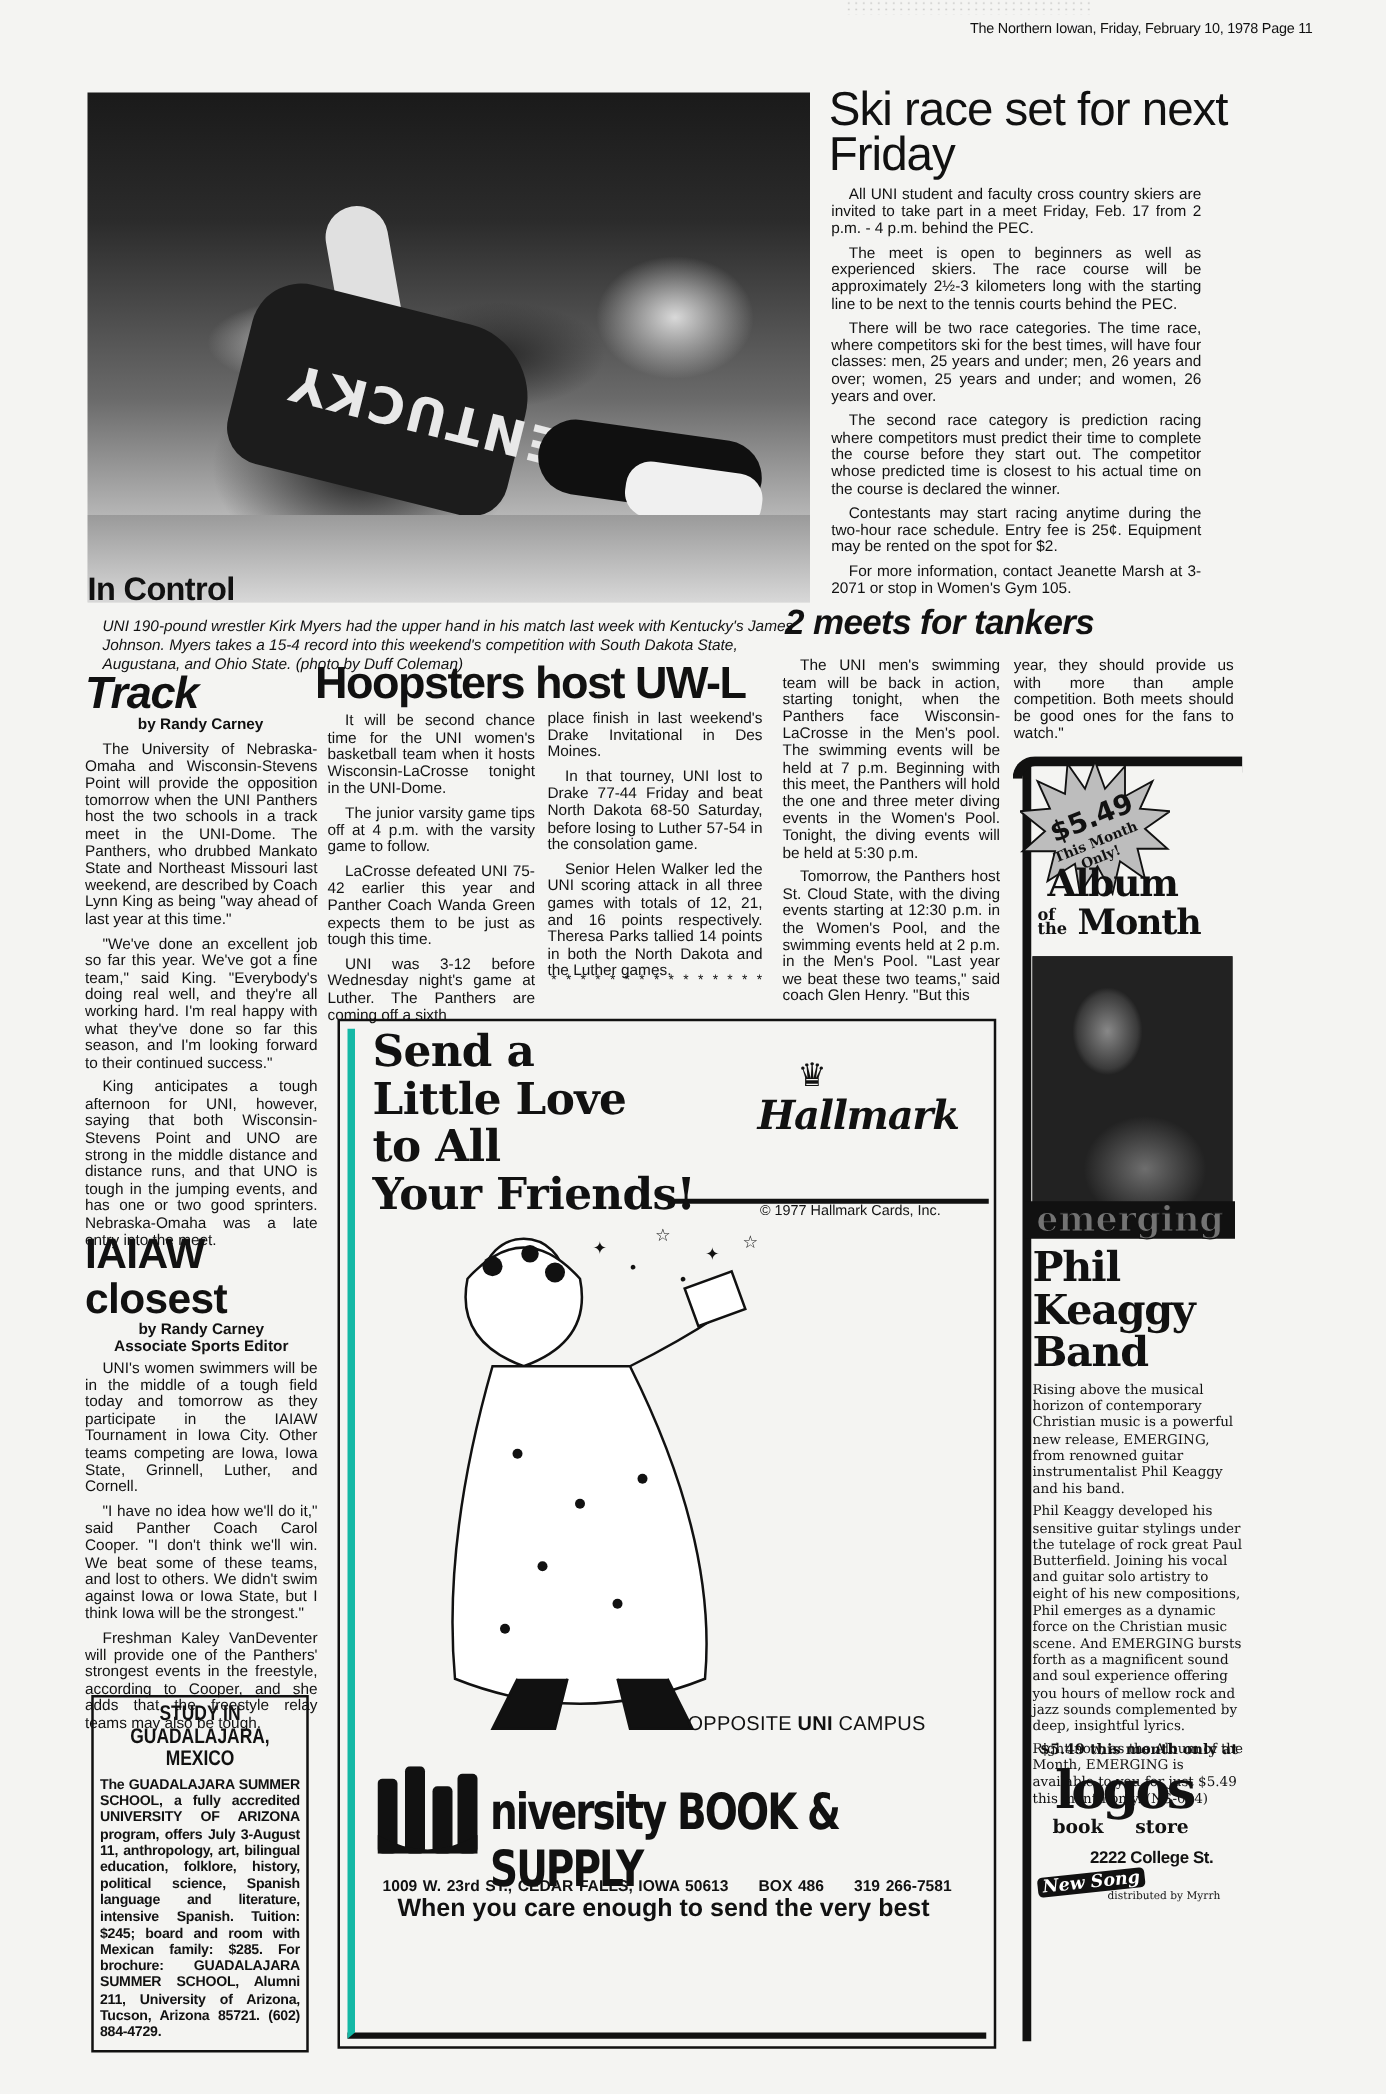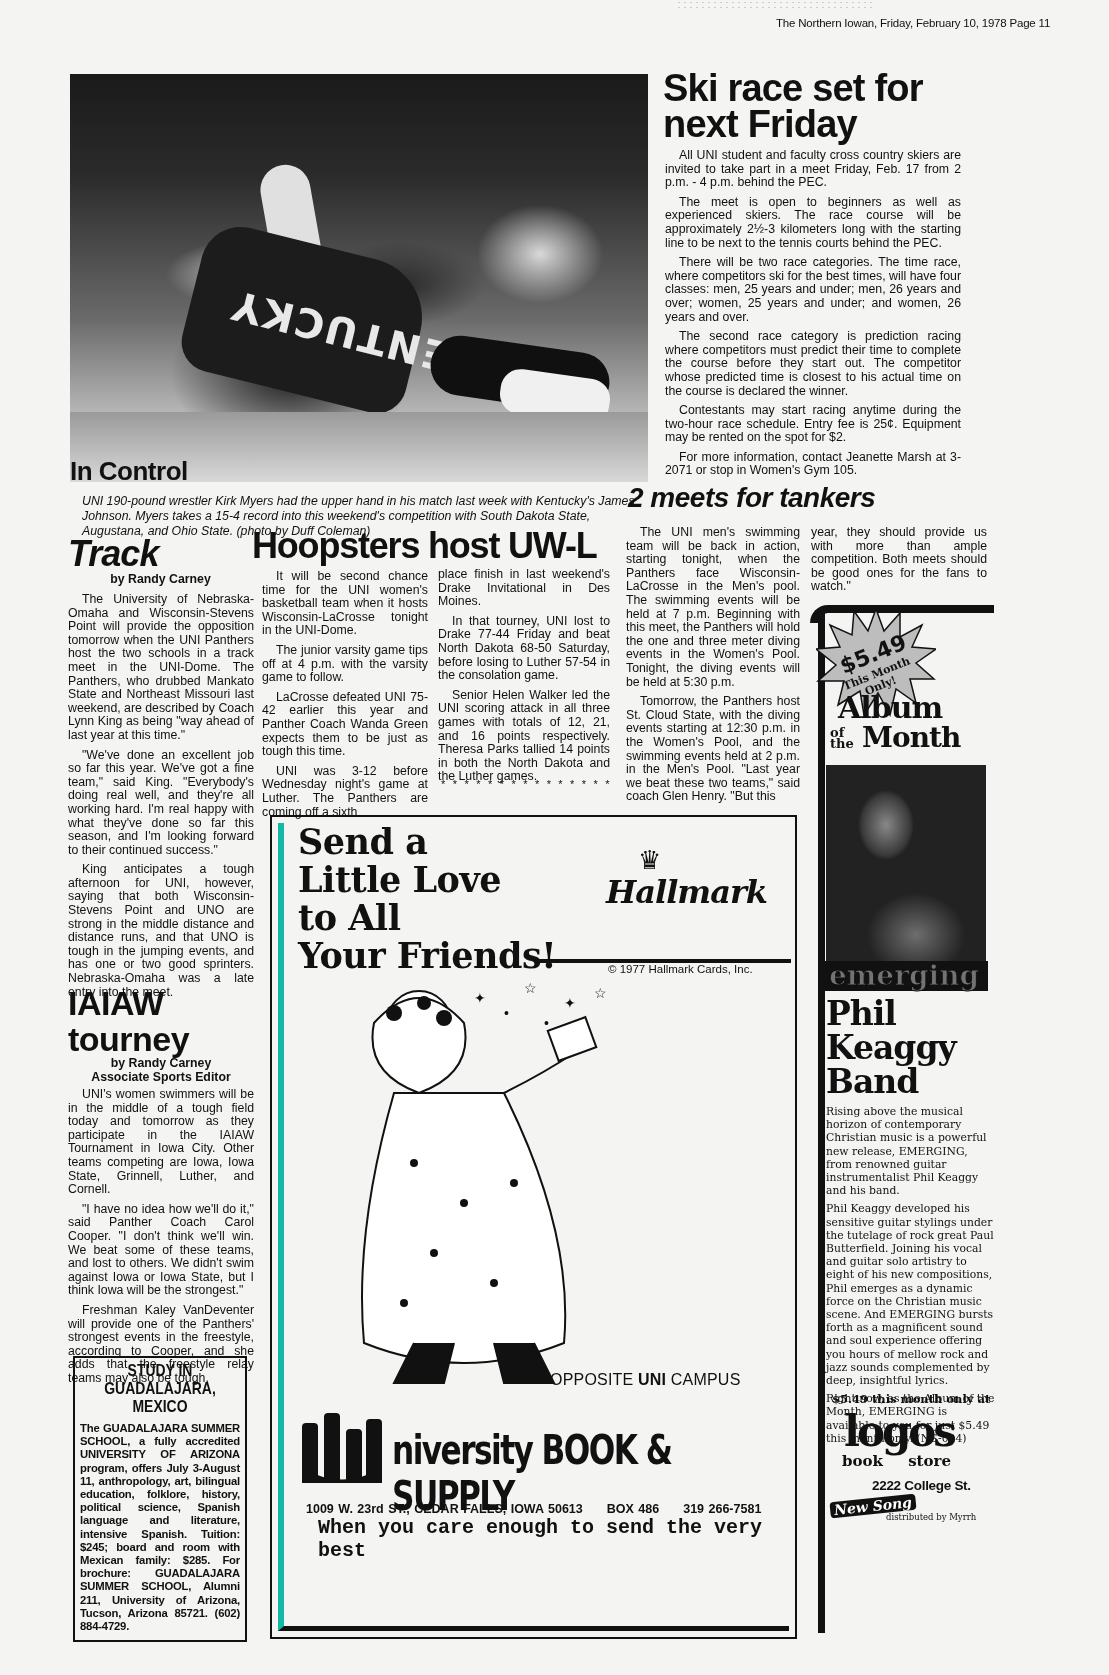--- a/index.html
+++ b/index.html
@@ -20,21 +20,21 @@
   .photo .jersey span{position:absolute;left:40px;top:55px;color:#e8e8e8;font-weight:bold;font-size:40px;
     transform:rotate(180deg);letter-spacing:2px;font-family:"DejaVu Sans",sans-serif;}
   .photo .mat{position:absolute;left:0;bottom:0;width:100%;height:70px;background:linear-gradient(180deg,#9a9a9a,#d8d8d8);}
   .photo .arm{position:absolute;left:200px;top:90px;width:50px;height:160px;background:#e0e0e0;border-radius:25px;transform:rotate(-10deg);}
   .photo .leg{position:absolute;left:360px;top:270px;width:180px;height:60px;background:#101010;border-radius:30px;transform:rotate(8deg);}
   .photo .sock{position:absolute;left:430px;top:300px;width:110px;height:45px;background:#f0f0f0;border-radius:20px;transform:rotate(8deg);}
 
   .h-incontrol{left:70px;top:456px;font-size:26px;font-weight:bold;letter-spacing:-0.5px;}
   .caption{left:82px;top:494px;width:560px;font-size:12.3px;font-style:italic;line-height:15px;}
 
-  .h-ski{left:663px;top:70px;width:340px;font-size:38px;font-weight:bold;line-height:36px;letter-spacing:-0.8px;}
+  .h-ski{left:663px;top:70px;width:340px;font-size:38px;font-weight:normal;line-height:36px;letter-spacing:-0.8px;}
   .col-text{font-size:12.3px;line-height:13.6px;text-align:justify;}
   .col-text p{margin:0 0 6px 0;text-indent:14px;}
   .ski-body{left:665px;top:149px;width:296px;}
 
   .h-tankers{left:628px;top:482px;font-size:28px;font-weight:bold;font-style:italic;letter-spacing:-0.5px;}
   .tank1{left:626px;top:526px;width:174px;}
   .tank2{left:811px;top:526px;width:176px;}
 
   .h-track{left:68px;top:536px;font-size:36px;font-weight:bold;font-style:italic;letter-spacing:-1px;line-height:36px;}
   .byline{font-weight:bold;font-size:12.3px;text-align:center;line-height:14px;}
@@ -64,21 +64,21 @@
   .copyright{position:absolute;left:324px;top:140px;font-size:11.5px;font-weight:normal;}
   .valentine{position:absolute;left:318px;top:226px;font-family:"DejaVu Serif",serif;font-size:18.5px;line-height:21px;}
   .girl{position:absolute;left:40px;top:160px;width:290px;height:420px;}
   .opposite{position:absolute;left:266px;top:548px;font-size:16px;letter-spacing:0.2px;}
   .opposite b{font-weight:900;}
   .ubs-logo{position:absolute;left:18px;top:590px;width:490px;height:70px;}
   .ubs-text{position:absolute;left:108px;top:604px;font-family:"DejaVu Sans",sans-serif;font-weight:bold;font-size:40px;
     letter-spacing:-2px;transform:scaleX(0.78);transform-origin:left;}
   .address{position:absolute;left:22px;top:679px;font-size:12.5px;font-weight:bold;word-spacing:1px;}
   .address span{margin-left:24px;}
-  .slogan{position:absolute;left:34px;top:693px;font-family:Liberation Mono, monospace;font-weight:bold;font-size:20px;}
+  .slogan{position:absolute;left:34px;top:693px;font-family:Liberation Sans, sans-serif;font-weight:bold;font-size:20px;}
 
   .album-ad{left:810px;top:605px;width:188px;height:1030px;}
   .album-frame{position:absolute;left:8px;top:8px;width:7px;height:1020px;background:#111;}
   .album-frame2{position:absolute;left:0;top:0;width:176px;height:10px;border-top:8px solid #111;border-left:8px solid #111;border-radius:22px 0 0 0;}
   .burst{position:absolute;left:6px;top:4px;width:120px;height:108px;}
   .album-title{position:absolute;left:28px;top:90px;font-family:"DejaVu Serif",serif;font-weight:bold;font-size:30px;line-height:26px;letter-spacing:-1px;}
   .album-of{position:absolute;left:20px;top:122px;font-family:"DejaVu Serif",serif;font-weight:bold;font-size:13px;line-height:11px;}
   .album-month{position:absolute;left:52px;top:116px;font-family:"DejaVu Serif",serif;font-weight:bold;font-size:28px;letter-spacing:-1px;}
   .keaggy-photo{position:absolute;left:16px;top:160px;width:160px;height:200px;
      background:radial-gradient(ellipse 40px 50px at 60px 60px,#888 0%,#3a3a3a 60%,transparent 70%),
@@ -152,21 +152,21 @@
 </div>
 <div class="abs col-text hoop2">
   <p style="text-indent:0">place finish in last weekend's Drake Invitational in Des Moines.</p>
   <p>In that tourney, UNI lost to Drake 77-44 Friday and beat North Dakota 68-50 Saturday, before losing to Luther 57-54 in the consolation game.</p>
   <p>Senior Helen Walker led the UNI scoring attack in all three games with totals of 12, 21, and 16 points respectively. Theresa Parks tallied 14 points in both the North Dakota and the Luther games.</p>
 </div>
 <div class="abs stars">* * * * * * * * * * * * * * *</div>
 
 <div class="abs h-iaiaw">
   <div>IAIAW</div>
-  <div>tourney</div>
+  <div>closest</div>
 </div>
 <div class="abs byline iaiaw-by">
   <div>by Randy Carney</div>
   <div>Associate Sports Editor</div>
 </div>
 <div class="abs col-text iaiaw-body">
   <p>UNI's women swimmers will be in the middle of a tough field today and tomorrow as they participate in the IAIAW Tournament in Iowa City. Other teams competing are Iowa, Iowa State, Grinnell, Luther, and Cornell.</p>
   <p>"I have no idea how we'll do it," said Panther Coach Carol Cooper. "I don't think we'll win. We beat some of these teams, and lost to others. We didn't swim against Iowa or Iowa State, but I think Iowa will be the strongest."</p>
   <p>Freshman Kaley VanDeventer will provide one of the Panthers' strongest events in the freestyle, according to Cooper, and she adds that the freestyle relay teams may also be tough.</p>
 </div>

